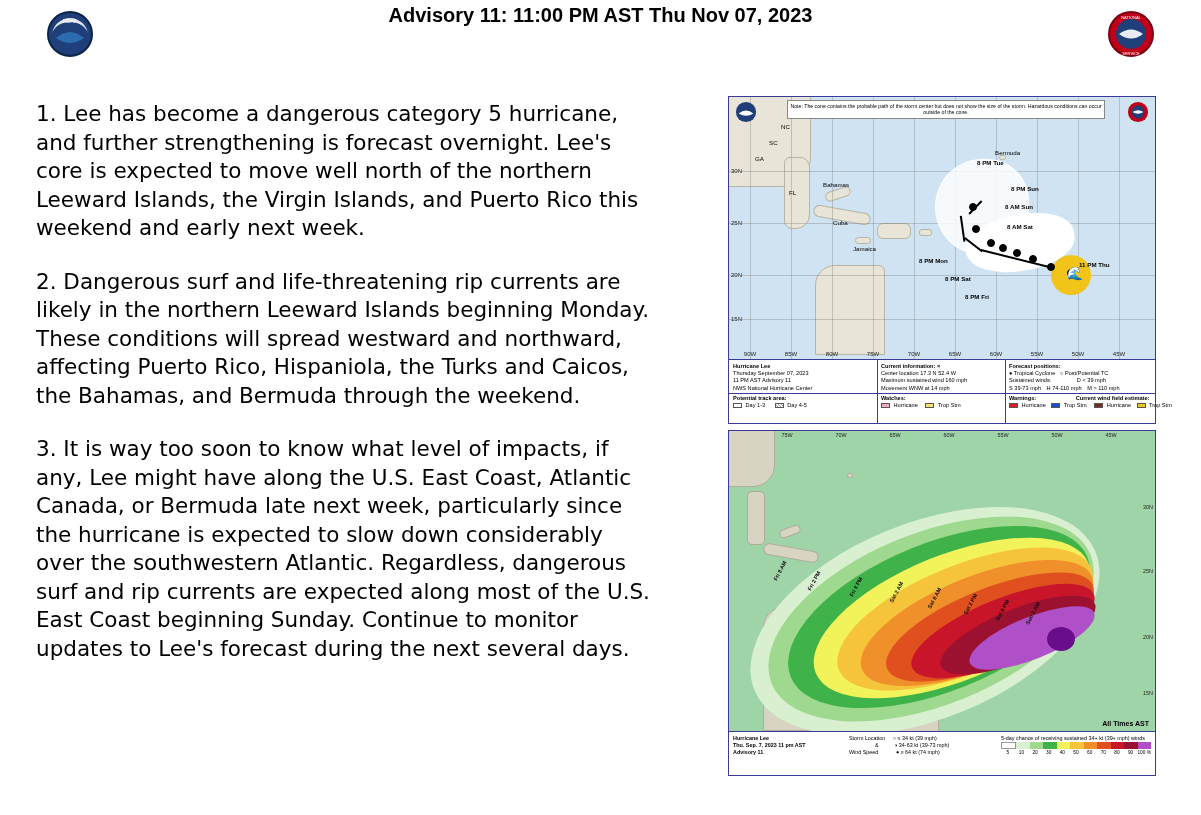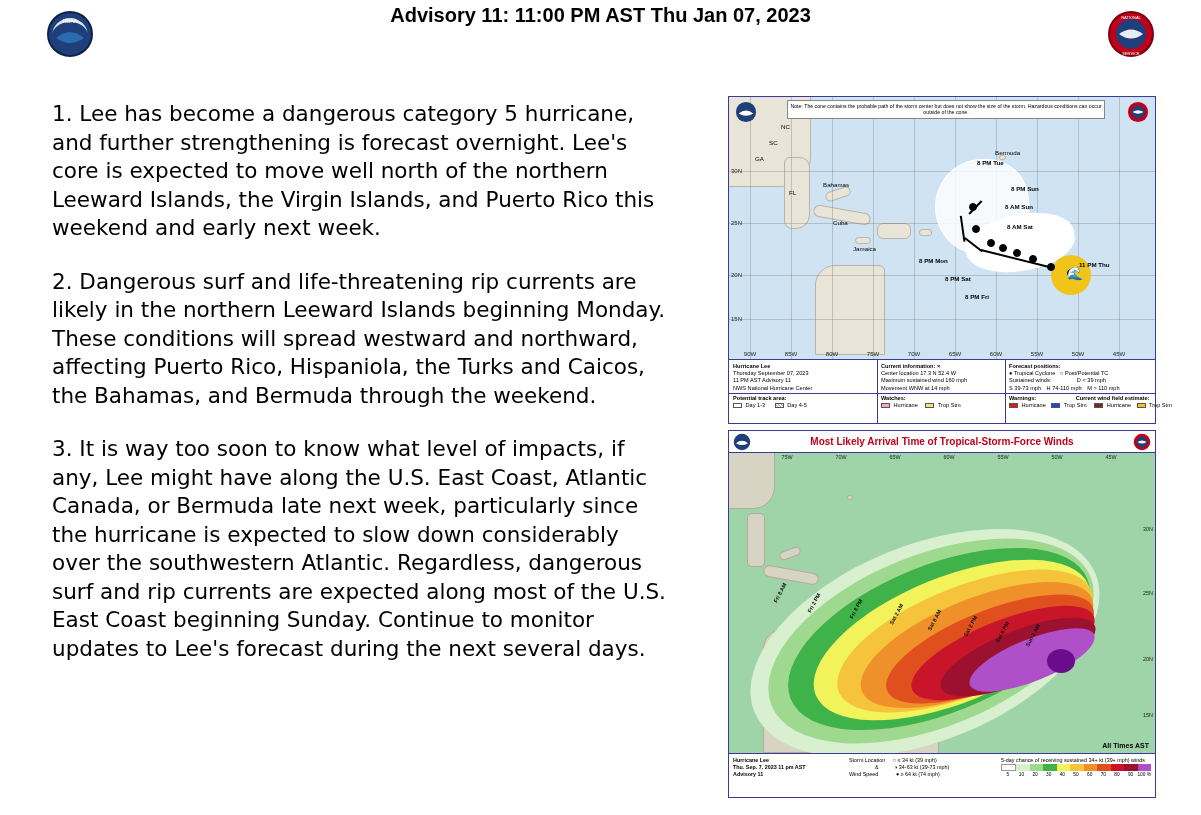--- a/index.html
+++ b/index.html
@@ -36,21 +36,21 @@
     width:48px; height:48px;
     top:10px;
   }
   .logo.noaa { left:46px; }
   .logo.nws  { right:46px; }
   .logo svg { display:block; }
 
   
   .left-col {
     position:absolute;
-    left:52px;
+    left:36px;
     top:100px;
     width:620px;
   }
   .para {
     font-size:21.5px;
     line-height:28.5px;
     margin:0 0 25px 0;
     font-family:"DejaVu Sans", sans-serif;
   }
   .para:last-child { margin-bottom:12px; }
@@ -272,21 +272,21 @@
 
 <div class="header">
   <div class="logo noaa">
     <svg viewBox="0 0 48 48" width="48" height="48">
       <circle cx="24" cy="24" r="22" fill="#1f3f7a" stroke="#0d2247" stroke-width="2"></circle>
       <path d="M6 26 a18 14 0 0 1 36 0 a18 18 0 0 0 -36 0z" fill="#ffffff" opacity="0.85"></path>
       <path d="M10 28 q14 -12 28 0 q-14 10 -28 0z" fill="#2b6cb0"></path>
       <text x="24" y="13" font-size="5" fill="#ffffff" text-anchor="middle" font-family="Liberation Sans, sans-serif">NOAA</text>
     </svg>
   </div>
-  <div class="header-sub">Advisory 11:  11:00 PM AST Thu Jan 07, 2023</div>
+  <div class="header-sub">Advisory 11:  11:00 PM AST Thu Nov 07, 2023</div>
   <div class="logo nws">
     <svg viewBox="0 0 48 48" width="48" height="48">
       <circle cx="24" cy="24" r="22" fill="#c0001a" stroke="#7a0010" stroke-width="2"></circle>
       <circle cx="24" cy="24" r="15" fill="#1f3f7a"></circle>
       <path d="M12 24 q12 -9 24 0 q-12 9 -24 0z" fill="#ffffff" opacity="0.9"></path>
       <text x="24" y="9" font-size="4" fill="#ffffff" text-anchor="middle" font-family="Liberation Sans, sans-serif">NATIONAL</text>
       <text x="24" y="45" font-size="4" fill="#ffffff" text-anchor="middle" font-family="Liberation Sans, sans-serif">SERVICE</text>
     </svg>
   </div>
 </div>
@@ -477,36 +477,20 @@
           <span>Hurricane</span>
           <span class="swatch" style="background:#f0c419; margin-left:4px;"></span>
           <span>Trop Stm</span>
         </div>
       </div>
     </div>
   </div>
 
   <div class="panel">
 
-    <div class="arr-head">
-      <span class="arr-logo l">
-        <svg width="18" height="18" viewBox="0 0 48 48">
-            <circle cx="24" cy="24" r="22" fill="#1f3f7a"></circle>
-            <path d="M8 27 q16 -13 32 0 q-16 10 -32 0z" fill="#ffffff"></path>
-          </svg>
-      </span>
-      <div class="arr-title">Most Likely Arrival Time of Tropical-Storm-Force Winds</div>
-      <span class="arr-logo r">
-        <svg width="18" height="18" viewBox="0 0 48 48">
-            <circle cx="24" cy="24" r="22" fill="#c0001a"></circle>
-            <circle cx="24" cy="24" r="14" fill="#1f3f7a"></circle>
-            <path d="M12 24 q12 -8 24 0 q-12 8 -24 0z" fill="#ffffff"></path>
-          </svg>
-      </span>
-    </div>
 
     <div class="arr-map">
 
       <span class="arr-lon" style="left:58px;">75W</span>
       <span class="arr-lon" style="left:112px;">70W</span>
       <span class="arr-lon" style="left:166px;">65W</span>
       <span class="arr-lon" style="left:220px;">60W</span>
       <span class="arr-lon" style="left:274px;">55W</span>
       <span class="arr-lon" style="left:328px;">50W</span>
       <span class="arr-lon" style="left:382px;">45W</span>

